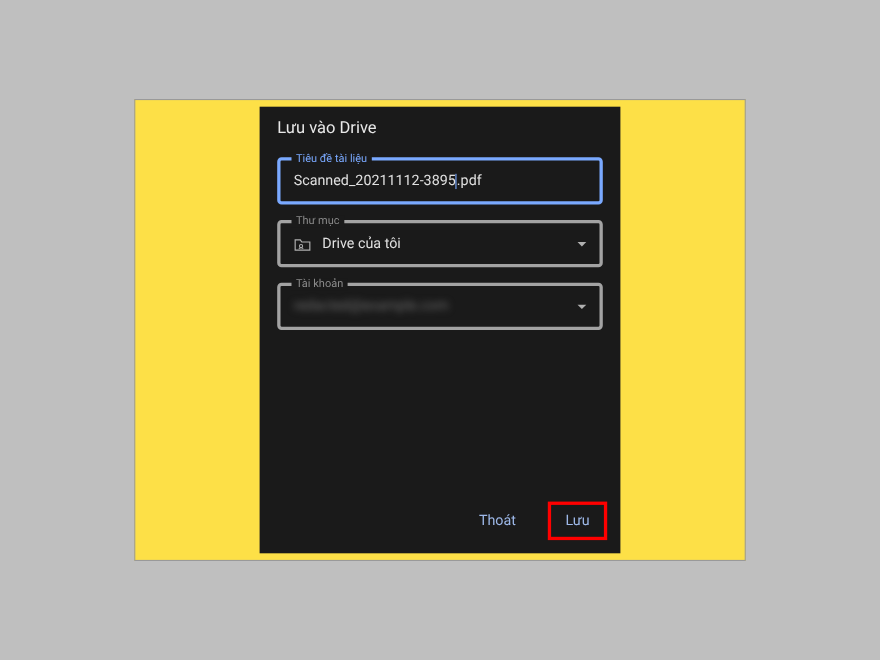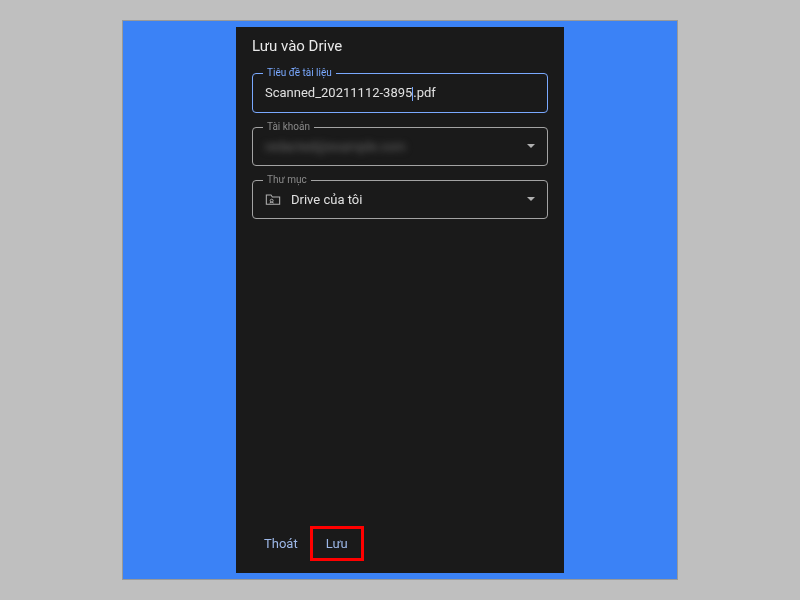--- a/index.html
+++ b/index.html
@@ -7,22 +7,22 @@
       width: 800px;
       height: 600px;
       background: #bfbfbf;
       display: flex;
       align-items: center;
       justify-content: center;
       font-family: Roboto, Arial, sans-serif;
     }
     .frame {
       width: 556px;
-      height: 560px;
-      background: #3b82f6;
+      height: 420px;
+      background: #fde047;
       border: 1px solid #999;
       padding: 6px;
       display: flex;
       align-items: stretch;
       justify-content: center;
     }
     .phone {
       width: 328px;
       height: 100%;
       background: #1a1a1a;
@@ -38,21 +38,21 @@
       padding: 10px 16px 18px 16px;
     }
     .form-area {
       padding: 0 16px;
       display: flex;
       flex-direction: column;
       gap: 14px;
     }
     .field {
       position: relative;
-      border: 1px solid #a3a3a3;
+      border: 3px solid #a3a3a3;
       border-radius: 4px;
       padding: 11px 12px;
       display: flex;
       align-items: center;
       gap: 10px;
     }
     .field.focused {
       border-color: #7aa9ff;
     }
     .field-label {
@@ -95,23 +95,23 @@
       display: inline-block;
       width: 1px;
       height: 14px;
       background: #7aa9ff;
       vertical-align: middle;
       margin: 0 0px;
     }
     .footer {
       margin-top: auto;
       display: flex;
-      justify-content: flex-start;
+      justify-content: flex-end;
       align-items: center;
-      gap: 0;
+      gap: 17px;
       padding: 10px 14px 14px 14px;
     }
     .btn {
       font-size: 13px;
       color: #9db8e8;
       padding: 8px 14px;
       background: transparent;
       border: none;
       cursor: pointer;
       font-family: inherit;
@@ -132,35 +132,35 @@
     <div class="form-area">
 
       <div class="field focused">
         <span class="field-label">Tiêu đề tài liệu</span>
         <span class="field-value">
           <span>Scanned_20211112-3895</span><span class="cursor-bar"></span><span>.pdf</span>
         </span>
       </div>
 
       <div class="field">
-        <span class="field-label">Tài khoản</span>
-        <span class="field-value blurred">redacted@example.com</span>
-        <span class="dropdown-icon"></span>
-      </div>
-
-      <div class="field">
         <span class="field-label">Thư mục</span>
         <span class="folder-icon">
           <svg viewBox="0 0 24 20" width="16" height="14">
             <path d="M2 4 L9 4 L11 7 L22 7 L22 18 L2 18 Z" fill="none" stroke="#b0b0b0" stroke-width="1.6"></path>
             <circle cx="10" cy="12.5" r="2.2" fill="none" stroke="#b0b0b0" stroke-width="1.4"></circle>
             <path d="M13 16 A4.2 4.2 0 0 0 7 16" fill="none" stroke="#b0b0b0" stroke-width="1.4"></path>
           </svg>
         </span>
         <span class="field-value">Drive của tôi</span>
+        <span class="dropdown-icon"></span>
+      </div>
+
+      <div class="field">
+        <span class="field-label">Tài khoản</span>
+        <span class="field-value blurred">redacted@example.com</span>
         <span class="dropdown-icon"></span>
       </div>
 
     </div>
 
     <div class="footer">
       <button class="btn">Thoát</button>
       <button class="btn highlighted">Lưu</button>
     </div>
 

